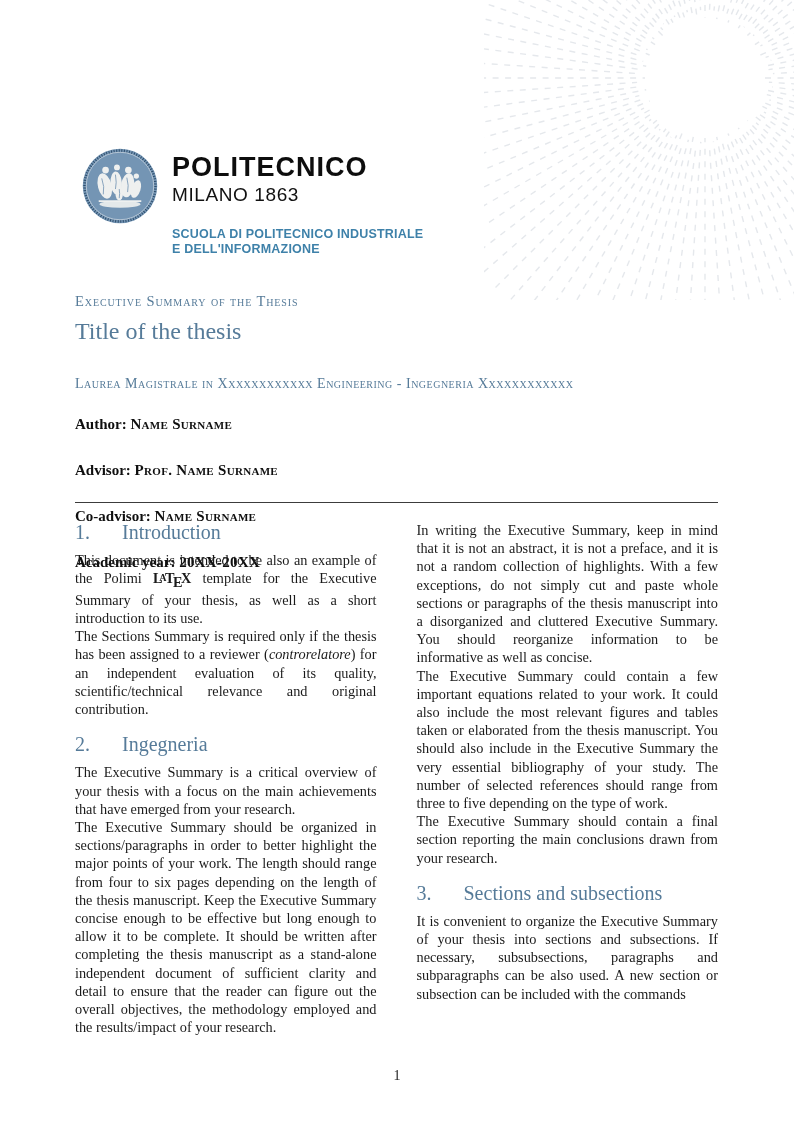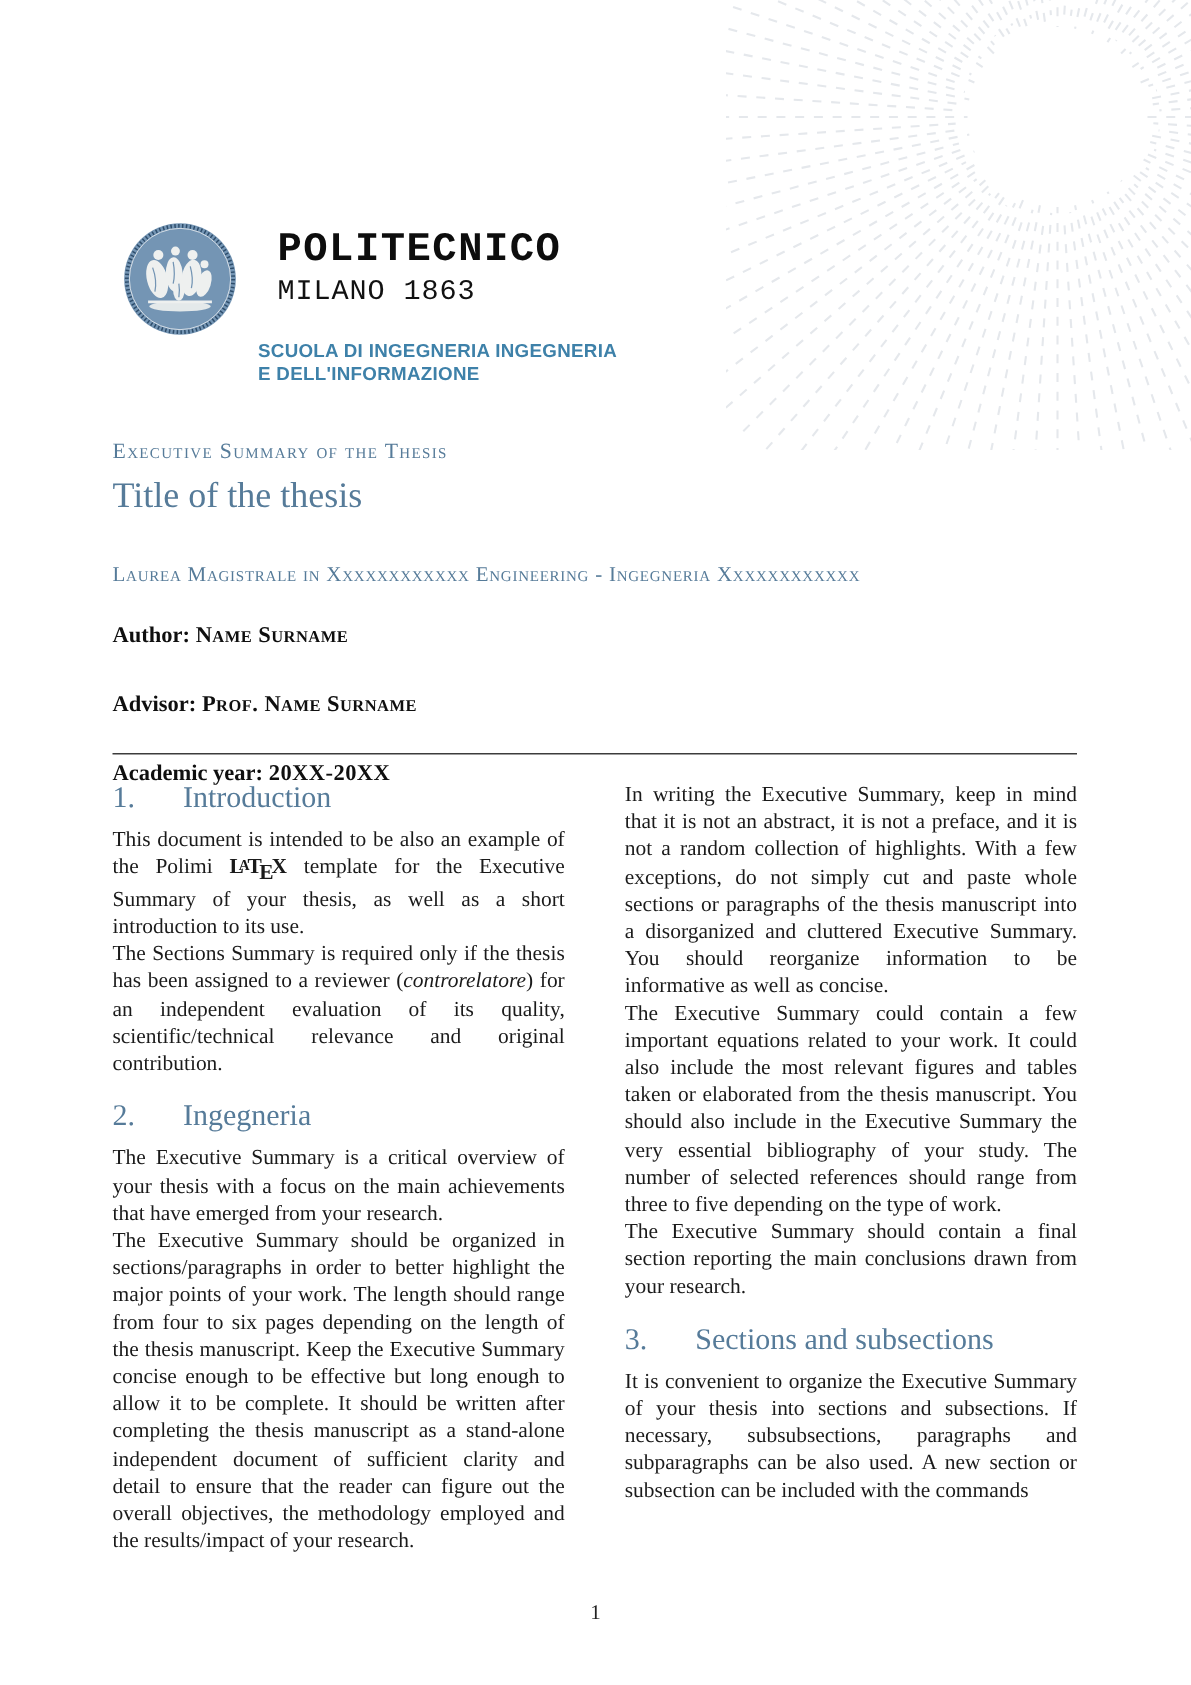--- a/index.html
+++ b/index.html
@@ -8,21 +8,21 @@
     font-family:"Liberation Serif","DejaVu Serif",serif;color:#1a1a1a;
   }
   .page{position:absolute;inset:0;}
 
   
   .burst{position:absolute;top:0;right:0;width:310px;height:300px;pointer-events:none;}
 
   
   .brand{position:absolute;left:82px;top:148px;display:flex;align-items:flex-start;}
   .seal{width:76px;height:76px;flex:0 0 76px;}
-  .wordmark{margin-left:27px;padding-top:6px;font-family:Liberation Mono, monospace;}
+  .wordmark{margin-left:14px;padding-top:6px;font-family:Liberation Sans, sans-serif;}
   .wm1{font-size:27px;font-weight:700;letter-spacing:1px;color:#0d0d0d;line-height:1;}
   .wm2{font-size:19px;font-weight:400;letter-spacing:0.6px;color:#111;line-height:1;margin-top:4px;}
   .school{
     position:absolute;left:172px;top:227px;font-family:"Liberation Sans",sans-serif;
     font-weight:700;font-size:12.5px;line-height:1.16;letter-spacing:0.2px;color:#3e81a9;
   }
 
   
   .kicker{
     position:absolute;left:75px;top:293px;font-variant:small-caps;letter-spacing:0.9px;
@@ -183,36 +183,40 @@
         <path d="M26,40 q4,11 2,21 M44,35 q2,11 0,19 M59,39 q3,11 1,19 M49,54 q1,6 0,12" fill="none" stroke="#7495b4" stroke-width="1.1"></path>
         <path d="M22,70 h56" stroke="#eef0ef" stroke-width="2.4"></path>
       </g>
     </svg>
     <div class="wordmark">
       <div class="wm1">POLITECNICO</div>
       <div class="wm2">MILANO 1863</div>
     </div>
   </div>
   <div class="school">
-    <div>SCUOLA DI INGEGNERIA INGEGNERIA</div>
+    <div>SCUOLA DI POLITECNICO INDUSTRIALE</div>
     <div>E DELL'INFORMAZIONE</div>
   </div>
 
   <div class="kicker">Executive Summary of the Thesis</div>
   <div class="doc-title">Title of the thesis</div>
   <div class="degree">Laurea Magistrale in Xxxxxxxxxxxx Engineering - Ingegneria Xxxxxxxxxxxx</div>
 
   <div class="meta">
     <div class="meta-row">
       <span class="meta-label">Author:</span>
       <span class="meta-value">Name Surname</span>
     </div>
     <div class="meta-row">
       <span class="meta-label">Advisor:</span>
       <span class="meta-value">Prof. Name Surname</span>
+    </div>
+    <div class="meta-row">
+      <span class="meta-label">Co-advisor:</span>
+      <span class="meta-value">Name Surname</span>
     </div>
     <div class="meta-row">
       <span class="meta-label">Academic year:</span>
       <span class="meta-value">20XX-20XX</span>
     </div>
   </div>
 
   <div class="divider"></div>
 
   <div class="columns">

